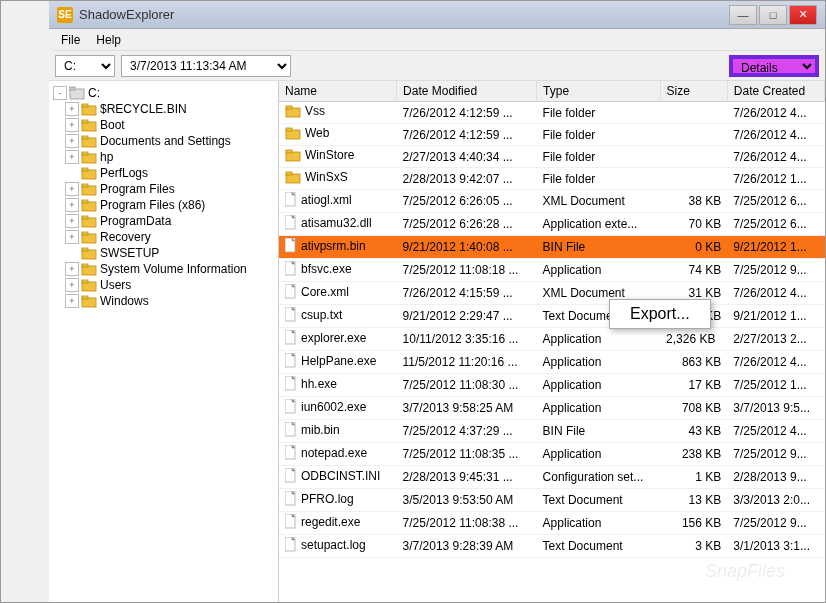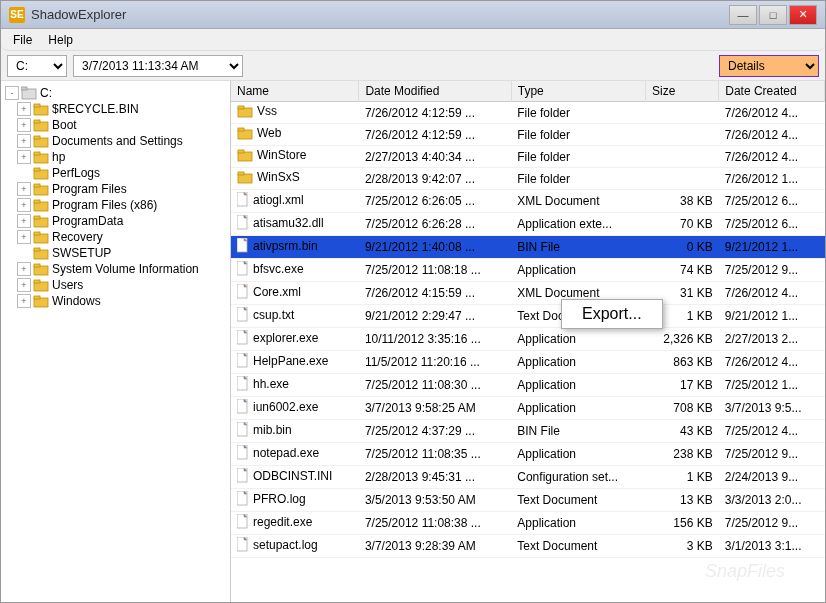--- a/index.html
+++ b/index.html
@@ -11,20 +11,21 @@
       height: 603px;
       overflow: hidden;
     }
     .window {
       width: 826px;
       height: 603px;
       border: 1px solid #999;
       display: flex;
       flex-direction: column;
       background: #f0f0f0;
+      padding-left: 48px;
     }
     .title-bar {
       background: linear-gradient(to bottom, #d0d8e8, #b8c4d8);
       height: 28px;
       display: flex;
       align-items: center;
       justify-content: space-between;
       padding: 0 8px;
       border-bottom: 1px solid #aaa;
     }
@@ -99,24 +100,24 @@
     }
     .date-select {
       width: 170px;
       height: 22px;
       border: 1px solid #aaa;
       background: white;
       font-size: 12px;
       padding: 1px 4px;
     }
     .details-select {
-      width: 100px;
+      width: 90px;
       height: 22px;
-      border: 1px solid #6d28d9;
-      background: #fdba74;
+      border: 4px solid #6d28d9;
+      background: #d946ef;
       font-size: 12px;
       padding: 1px 4px;
       margin-left: auto;
     }
     .main-area {
       display: flex;
       flex: 1;
       overflow: hidden;
     }
     .tree-panel {
@@ -180,21 +181,21 @@
       padding: 3px 6px;
       font-weight: normal;
       border-right: 1px solid #ddd;
       white-space: nowrap;
       cursor: pointer;
     }
     .file-table tbody tr {
       border-bottom: 1px solid #f0f0f0;
       cursor: pointer;
     }
-    .file-table tbody tr.selected { background: #1d4ed8; margin-left: 13px; }
+    .file-table tbody tr.selected { background: #f97316; margin-left: 13px; }
     .file-table td {
       padding: 2px 6px;
       white-space: nowrap;
     }
     .file-icon {
       display: inline-flex;
       align-items: center;
       gap: 4px;
     }
     .context-menu {
@@ -520,21 +521,21 @@
               <td>9/21/2012 1...</td>
             </tr>
             <tr>
               <td><span class="file-icon"><svg width="12" height="15" viewBox="0 0 12 15" fill="none">
                     <rect x="0" y="0" width="10" height="14" fill="white" stroke="#aaa" stroke-width="0.8"></rect>
                     <polygon points="7,0 10,3 7,3" fill="#4060c0" stroke="#aaa" stroke-width="0.8"></polygon>
                     <line x1="7" y1="0" x2="10" y2="3" stroke="#aaa" stroke-width="0.8"></line>
                   </svg> explorer.exe</span></td>
               <td>10/11/2012 3:35:16 ...</td>
               <td>Application</td>
-              <td style="text-align: right;">2,326 KB</td>
+              <td style="">2,326 KB</td>
               <td>2/27/2013 2...</td>
             </tr>
             <tr>
               <td><span class="file-icon"><svg width="12" height="15" viewBox="0 0 12 15" fill="none">
                     <rect x="0" y="0" width="10" height="14" fill="white" stroke="#aaa" stroke-width="0.8"></rect>
                     <polygon points="7,0 10,3 7,3" fill="#4060c0" stroke="#aaa" stroke-width="0.8"></polygon>
                     <line x1="7" y1="0" x2="10" y2="3" stroke="#aaa" stroke-width="0.8"></line>
                   </svg> HelpPane.exe</span></td>
               <td>11/5/2012 11:20:16 ...</td>
               <td>Application</td>
@@ -587,21 +588,21 @@
             </tr>
             <tr>
               <td><span class="file-icon"><svg width="12" height="15" viewBox="0 0 12 15" fill="none">
                     <rect x="0" y="0" width="10" height="14" fill="white" stroke="#aaa" stroke-width="0.8"></rect>
                     <polygon points="7,0 10,3 7,3" fill="#806020" stroke="#aaa" stroke-width="0.8"></polygon>
                     <line x1="7" y1="0" x2="10" y2="3" stroke="#aaa" stroke-width="0.8"></line>
                   </svg> ODBCINST.INI</span></td>
               <td>2/28/2013 9:45:31 ...</td>
               <td>Configuration set...</td>
               <td style="text-align: right;">1 KB</td>
-              <td>2/24/2013 9...</td>
+              <td>2/28/2013 9...</td>
             </tr>
             <tr>
               <td><span class="file-icon"><svg width="12" height="15" viewBox="0 0 12 15" fill="none">
                     <rect x="0" y="0" width="10" height="14" fill="white" stroke="#aaa" stroke-width="0.8"></rect>
                     <polygon points="7,0 10,3 7,3" fill="#606060" stroke="#aaa" stroke-width="0.8"></polygon>
                     <line x1="7" y1="0" x2="10" y2="3" stroke="#aaa" stroke-width="0.8"></line>
                   </svg> PFRO.log</span></td>
               <td>3/5/2013 9:53:50 AM</td>
               <td>Text Document</td>
               <td style="text-align: right;">13 KB</td>

